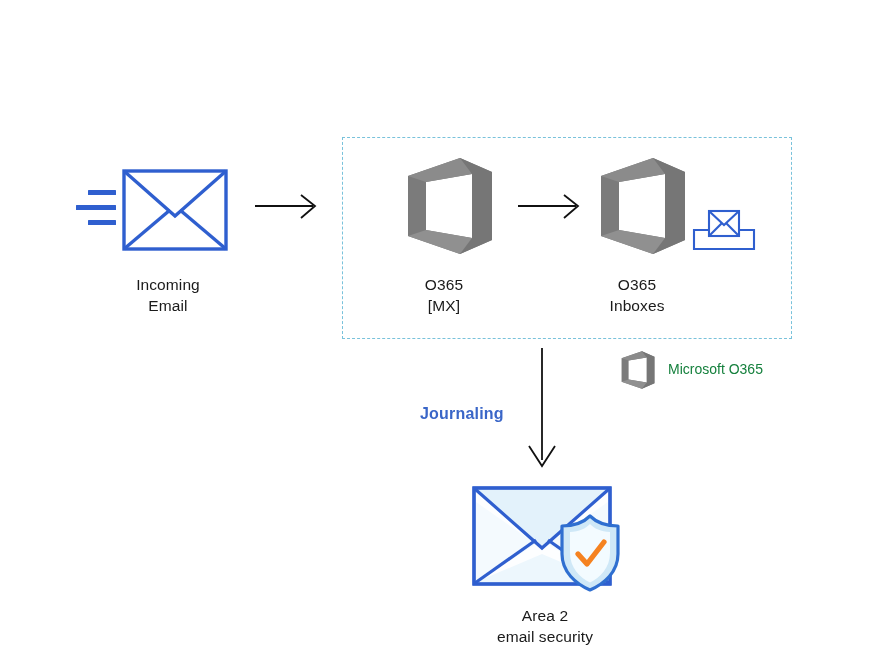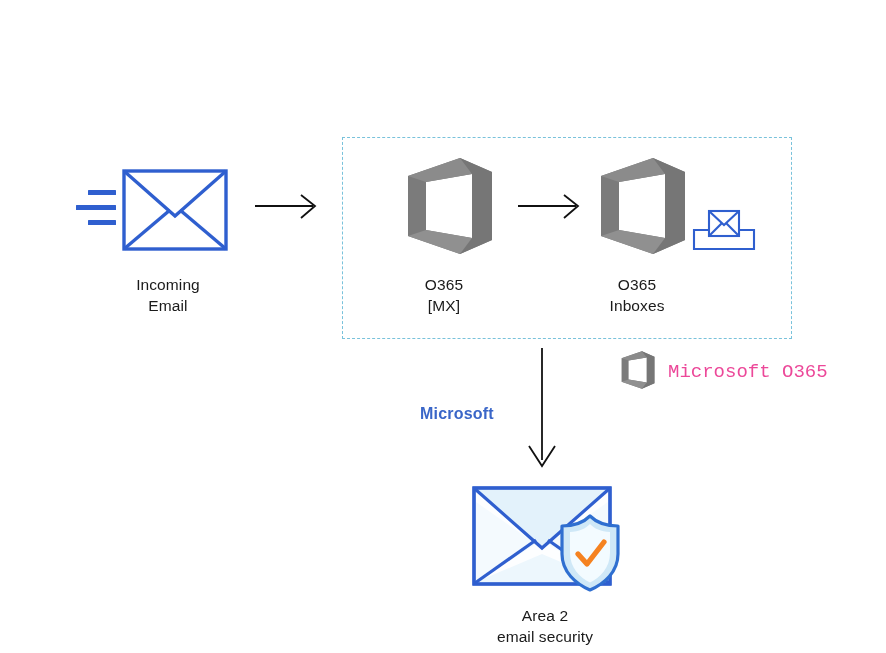--- a/index.html
+++ b/index.html
@@ -37,23 +37,23 @@
     color: #3a66c8;
     font-size: 16px;
     font-weight: bold;
     font-family: "Liberation Sans", sans-serif;
     letter-spacing: 0.2px;
     white-space: nowrap;
   }
 
   .legend-label {
     position: absolute;
-    color: #ec4899;
-    font-size: 19px;
-    font-family: Liberation Mono, monospace;
+    color: #15803d;
+    font-size: 14px;
+    font-family: Liberation Sans, sans-serif;
     white-space: nowrap;
   }
 
   .dashed-zone {
     position: absolute;
     border: 1.6px dashed #79c2db;
     box-sizing: border-box;
     background: transparent;
   }
 
@@ -158,21 +158,21 @@
 
   <div class="legend-label" style="left:668px; top:313px;">Microsoft O365</div>
 
   <div class="abs" style="left:520px; top:300px; width:44px; height:122px;">
     <svg width="44" height="122" viewBox="0 0 44 122">
       <line x1="22" y1="0" x2="22" y2="112" stroke="#111111" stroke-width="1.8"></line>
       <polyline points="9,98 22,118 35,98" fill="none" stroke="#111111" stroke-width="1.8" stroke-linejoin="miter" stroke-linecap="butt"></polyline>
     </svg>
   </div>
 
-  <div class="journal-label" style="left:420px; top:357px;">Microsoft</div>
+  <div class="journal-label" style="left:420px; top:357px;">Journaling</div>
 
   <div class="abs" style="left:470px; top:434px; width:160px; height:110px;">
     <svg width="160" height="110" viewBox="0 0 160 110">
 
       <g>
         <rect x="4" y="6" width="136" height="96" fill="#fdfeff" stroke="#2f5fcf" stroke-width="3.2"></rect>
 
         <polygon points="6,8 138,8 72,68" fill="#e3f2fb"></polygon>
         <polygon points="6,100 6,20 66,62" fill="#f4fafe"></polygon>
         <polygon points="138,100 138,20 78,62" fill="#f4fafe"></polygon>

